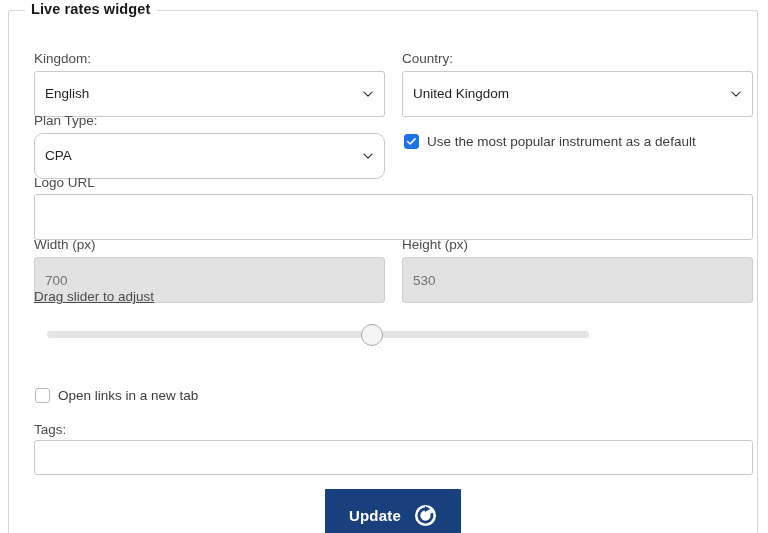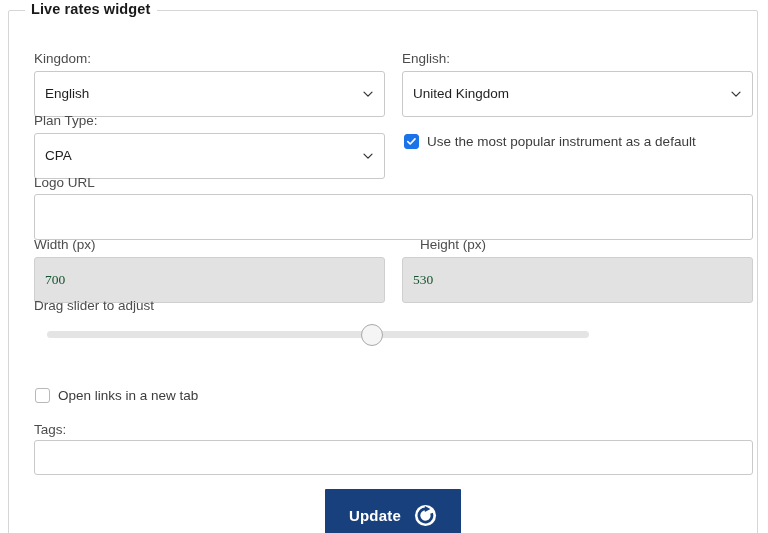--- a/index.html
+++ b/index.html
@@ -90,22 +90,21 @@
     transform: translateY(-50%);
     width: 14px;
     height: 14px;
     display: block;
   }
   .chevron svg { display: block; }
 
   .text-input.disabled {
     background: #e2e2e2;
     border-color: #cfcfcf;
-    color: #14532d;
-    font-family: Liberation Serif, serif;
+    color: #737373;
   }
 
   .check-row {
     position: absolute;
     display: flex;
     align-items: center;
     gap: 8px;
   }
   .cbox {
     width: 15px;
@@ -195,32 +194,32 @@
     <div class="field-label" style="left:25px; top:40px;">Kingdom:</div>
     <div class="select-box" style="left:25px; top:60px; width:351px;">
       <span class="sel-value">English</span>
       <span class="chevron">
         <svg viewBox="0 0 14 14" width="14" height="14">
             <path d="M3 5.2 L7 9.2 L11 5.2" fill="none" stroke="#303030" stroke-width="1.2" stroke-linecap="round" stroke-linejoin="round"></path>
           </svg>
       </span>
     </div>
 
-    <div class="field-label" style="left:393px; top:40px;">English:</div>
+    <div class="field-label" style="left:393px; top:40px;">Country:</div>
     <div class="select-box" style="left:393px; top:60px; width:351px;">
       <span class="sel-value">United Kingdom</span>
       <span class="chevron">
         <svg viewBox="0 0 14 14" width="14" height="14">
             <path d="M3 5.2 L7 9.2 L11 5.2" fill="none" stroke="#303030" stroke-width="1.2" stroke-linecap="round" stroke-linejoin="round"></path>
           </svg>
       </span>
     </div>
 
     <div class="field-label" style="left:25px; top:102px;">Plan Type:</div>
-    <div class="select-box" style="left:25px; top:122px; width:351px;">
+    <div class="select-box" style="left:25px; top:122px; width:351px;border-radius:9px;">
       <span class="sel-value">CPA</span>
       <span class="chevron">
         <svg viewBox="0 0 14 14" width="14" height="14">
             <path d="M3 5.2 L7 9.2 L11 5.2" fill="none" stroke="#303030" stroke-width="1.2" stroke-linecap="round" stroke-linejoin="round"></path>
           </svg>
       </span>
     </div>
 
     <div class="check-row" style="left:395px; top:123px;">
       <span class="cbox on">
@@ -230,24 +229,24 @@
       </span>
       <span class="check-label">Use the most popular instrument as a default</span>
     </div>
 
     <div class="field-label" style="left:25px; top:164px;">Logo URL</div>
     <input class="text-input" style="left: 25px; top: 183px; width: 719px;" type="text" value="" placeholder="">
 
     <div class="field-label" style="left:25px; top:226px;">Width (px)</div>
     <input class="text-input disabled" style="left: 25px; top: 246px; width: 351px;" type="text" disabled="" value="700">
 
-    <div class="field-label" style="left:411px; top:226px;">Height (px)</div>
+    <div class="field-label" style="left:393px; top:226px;">Height (px)</div>
     <input class="text-input disabled" style="left: 393px; top: 246px; width: 351px;" type="text" disabled="" value="530">
 
-    <div class="field-label" style="left:25px; top:287px;">Drag slider to adjust</div>
+    <div class="field-label" style="left:25px; top:278px;text-decoration:underline;">Drag slider to adjust</div>
     <div class="slider-wrap">
       <div class="slider-track"></div>
       <div class="slider-thumb" id="slider-thumb" style="left: 60%;"></div>
     </div>
 
     <div class="check-row" style="left:26px; top:377px;">
       <span class="cbox off"></span>
       <span class="check-label">Open links in a new tab</span>
     </div>
 

